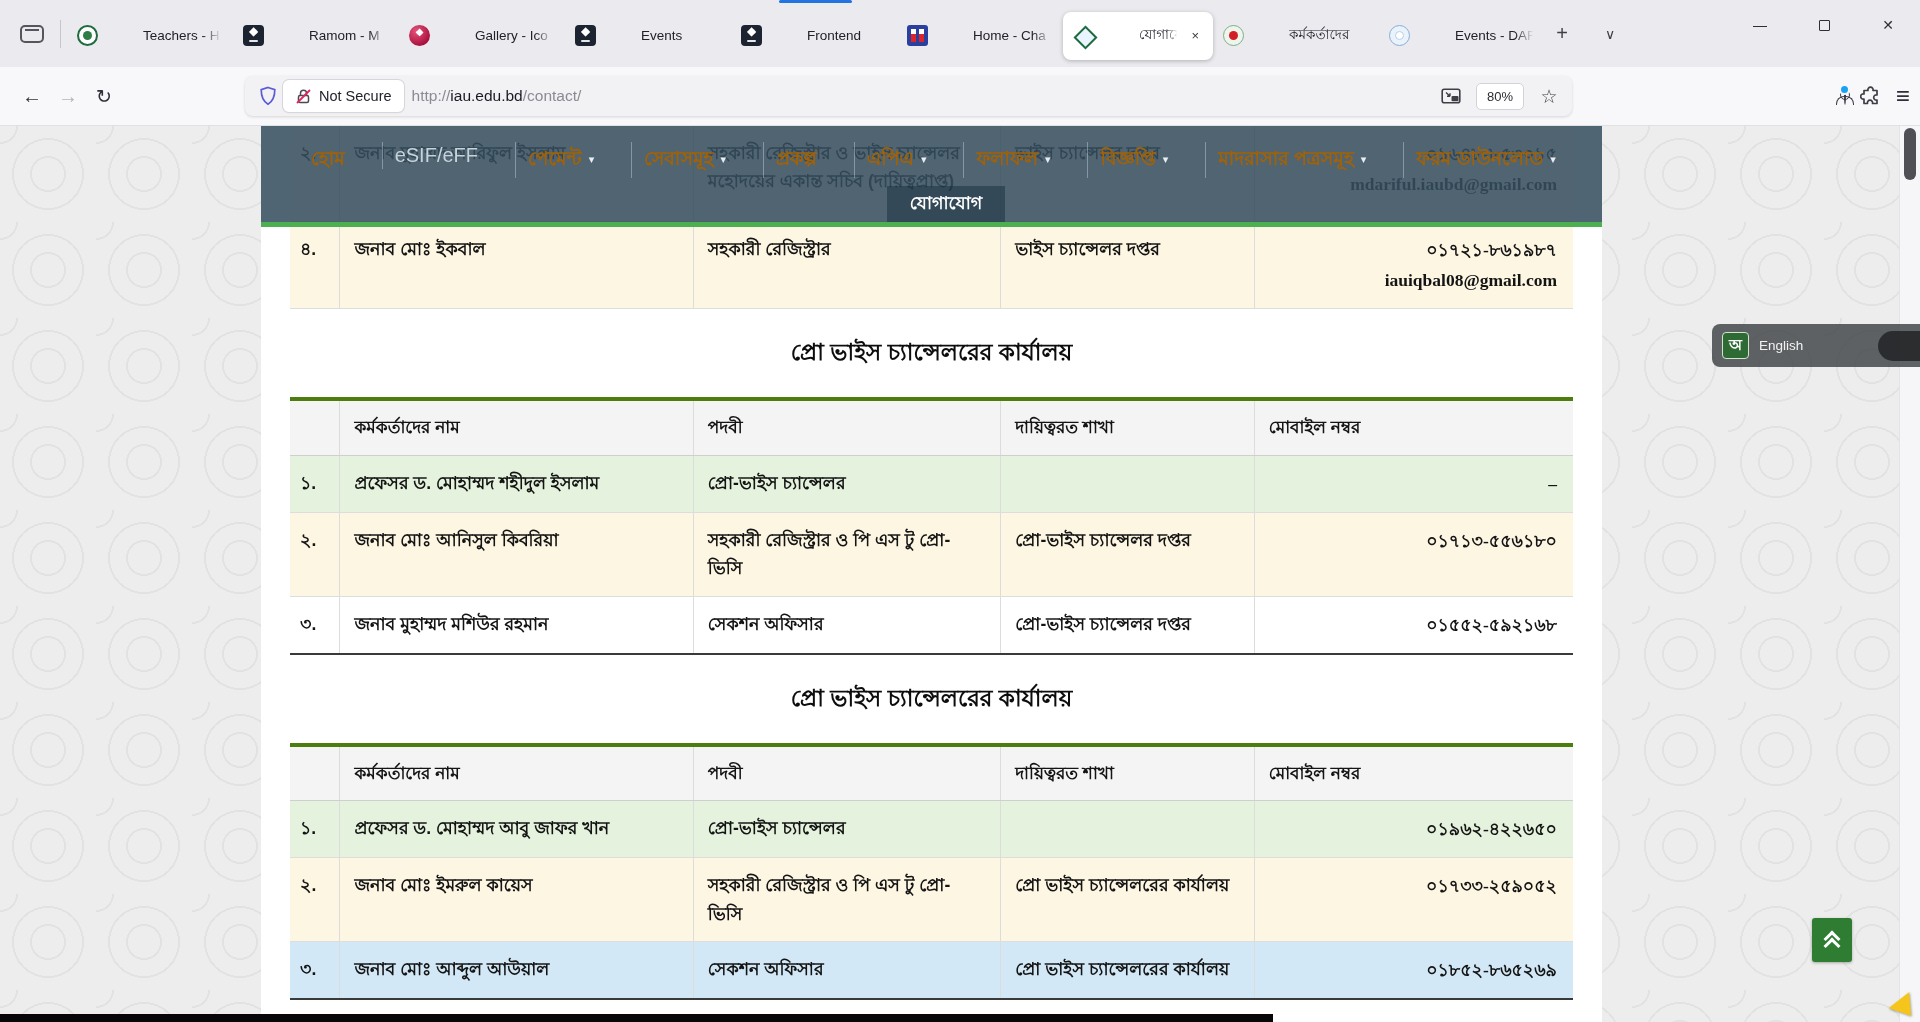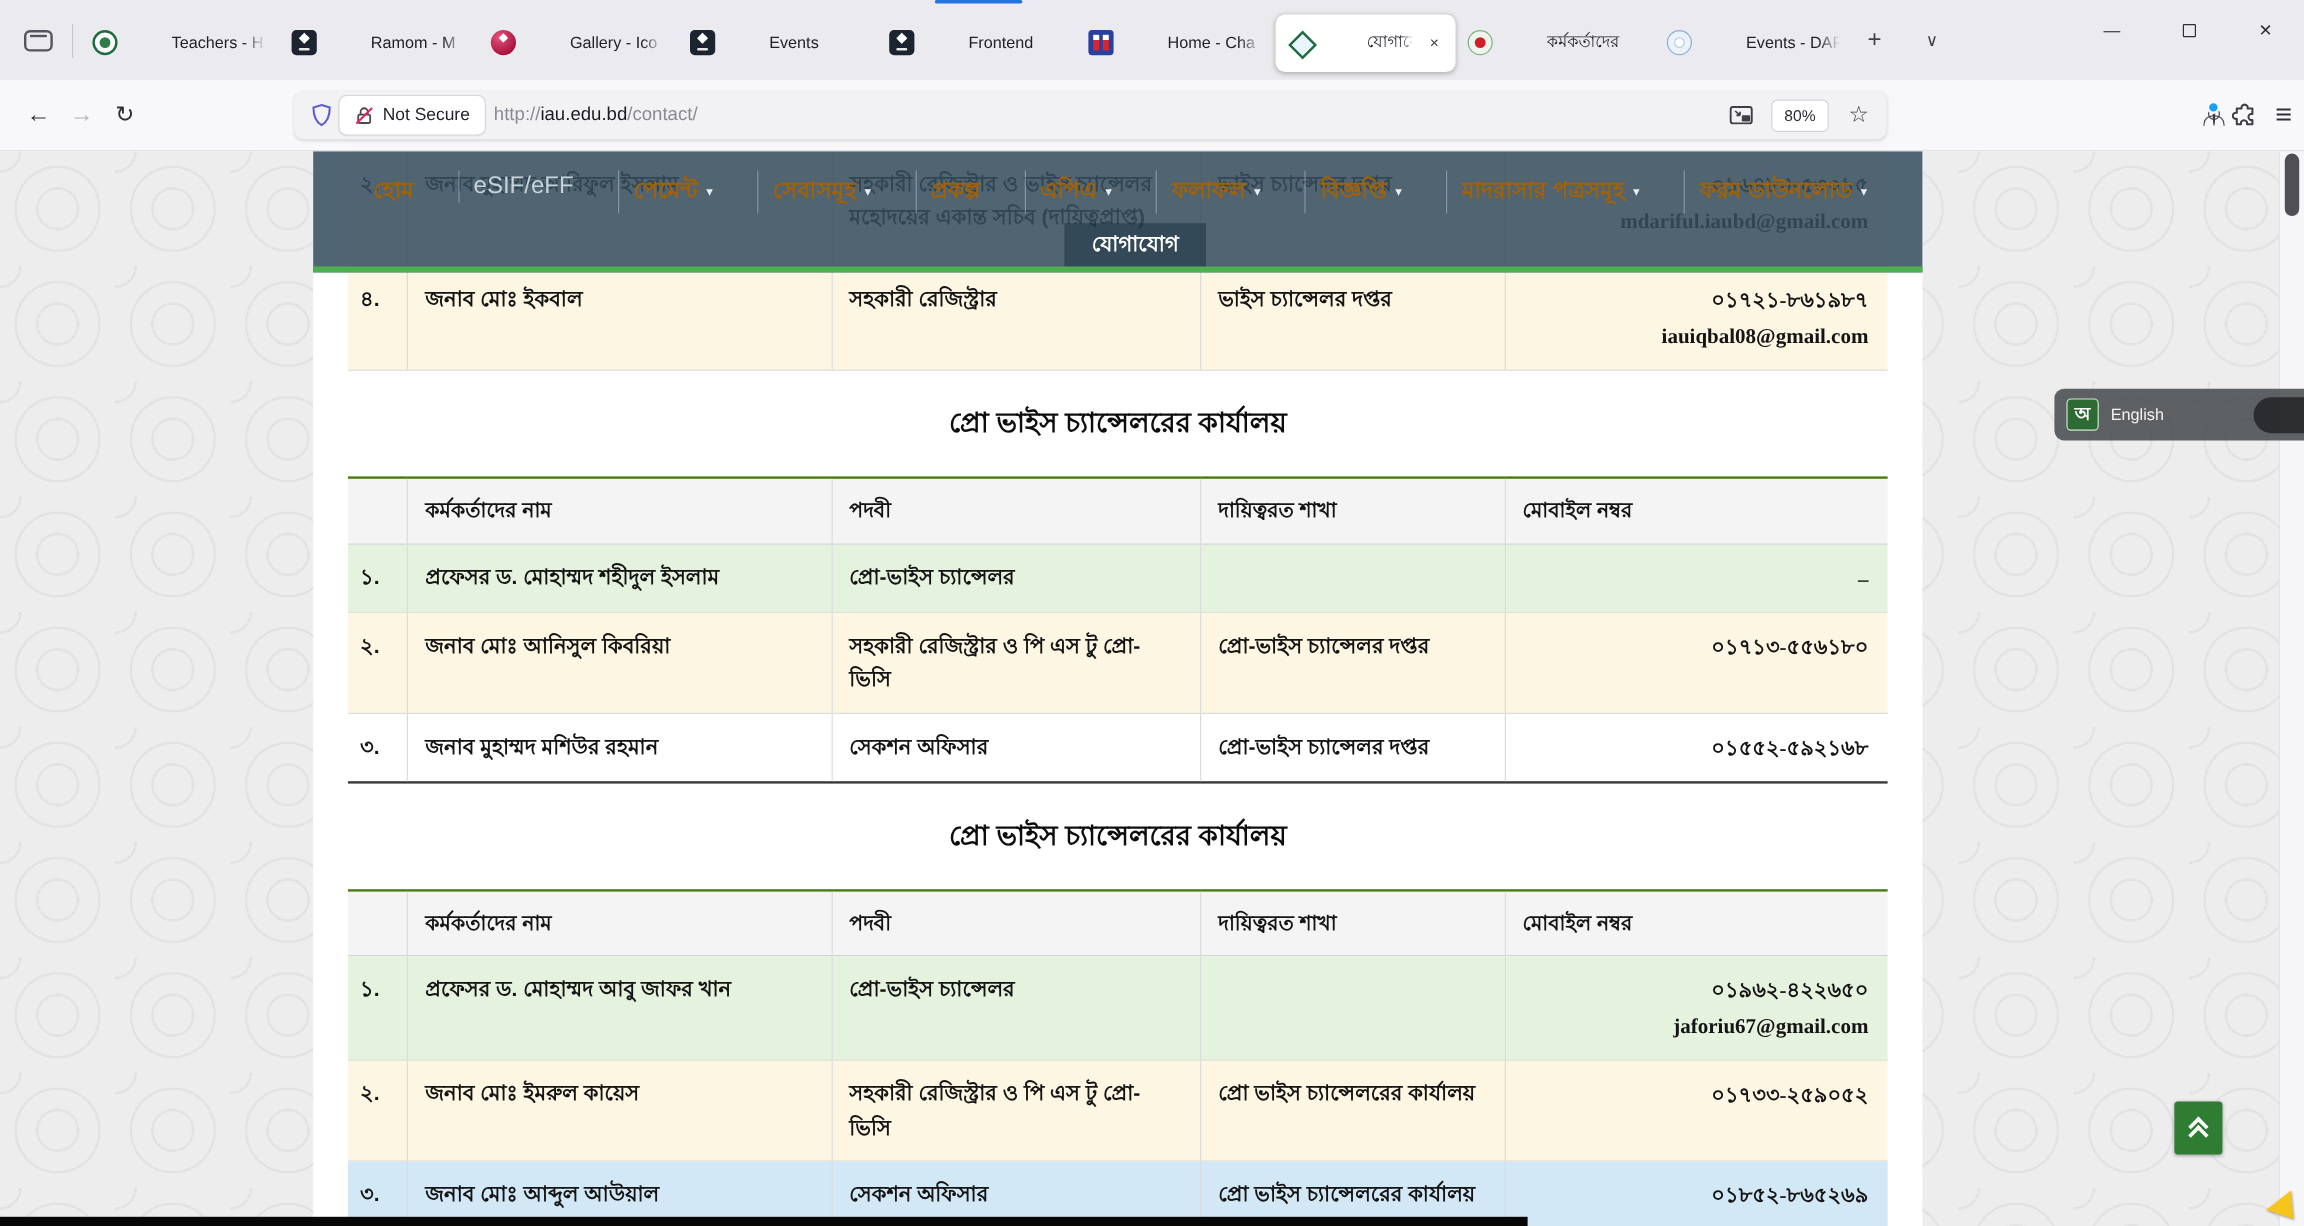--- a/index.html
+++ b/index.html
@@ -84,21 +84,21 @@
   .nav-item.muted { color:#c6d3da; font-weight:400; font-size:20px; }
   .caret::after { content:"▾"; font-size:11px; margin-left:7px; position:relative; top:-2px; color:#e8eef2; }
   .nav-item-active { position:absolute; left:626px; top:60px; width:118px; height:36px; background:rgba(18,40,56,.45); color:#fff; font-size:17.5px; font-weight:600; display:flex; align-items:center; justify-content:center; }
 
   
   .trow { display:flex; border-bottom:1px solid #ddd; }
   .c0 { width:50px; } .c1 { width:361px; } .c2 { width:314px; } .c3 { width:259px; } .c4 { width:326px; }
   .cell { padding:13px 16px 13px 14px; font-size:17.5px; font-weight:700; color:#141414; line-height:1.62; border-left:1px solid #dcdcdc; }
   .cell:first-child { border-left:none; padding-left:10px; }
   .head .cell { font-size:17px; }
-  .head { background:#f4f4f4; border-top:2px solid #4d7c0f; border-bottom:1px solid #cfcfcf; }
+  .head { background:#f4f4f4; border-top:4px solid #4d7c0f; border-bottom:1px solid #cfcfcf; }
   .bg-green { background:#e5f3de; }
   .bg-cream { background:#fdf6e3; }
   .bg-white { background:#fff; }
   .bg-blue  { background:#d3e8f6; }
   .table-end { border-bottom:2px solid #3a3a3a; }
   .mobile-cell { font-family:"Liberation Serif","DejaVu Serif",serif; }
   .mobile-cell div { line-height:1.72;text-align:right; }
   .section-title { text-align:center; font-size:23px; font-weight:800; color:#0d0d0d; padding:25px 0 24px; }
 
   
@@ -303,21 +303,20 @@
           <div class="cell c3">দায়িত্বরত শাখা</div>
           <div class="cell c4">মোবাইল নম্বর</div>
         </div>
         <div class="trow bg-green">
           <div class="cell c0">১.</div>
           <div class="cell c1">প্রফেসর ড. মোহাম্মদ আবু জাফর খান</div>
           <div class="cell c2">প্রো-ভাইস চ্যান্সেলর</div>
           <div class="cell c3"></div>
           <div class="cell c4 mobile-cell">
             <div>০১৯৬২-৪২২৬৫০</div>
-            <div>jaforiu67@gmail.com</div>
           </div>
         </div>
         <div class="trow bg-cream">
           <div class="cell c0">২.</div>
           <div class="cell c1">জনাব মোঃ ইমরুল কায়েস</div>
           <div class="cell c2">সহকারী রেজিস্ট্রার ও পি এস টু প্রো-ভিসি</div>
           <div class="cell c3">প্রো ভাইস চ্যান্সেলরের কার্যালয়</div>
           <div class="cell c4 mobile-cell">
               <div>০১৭৩৩-২৫৯০৫২</div>
             </div>

